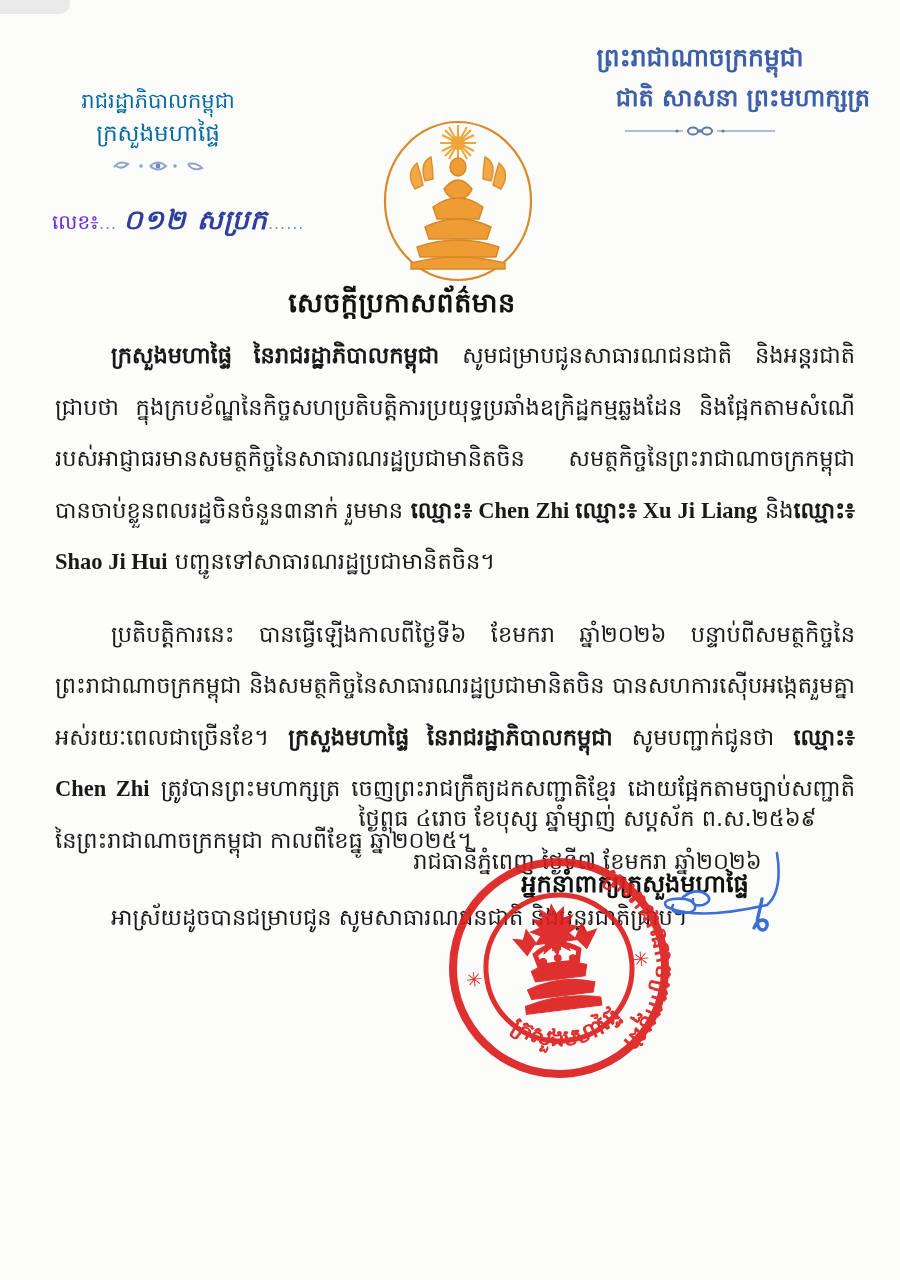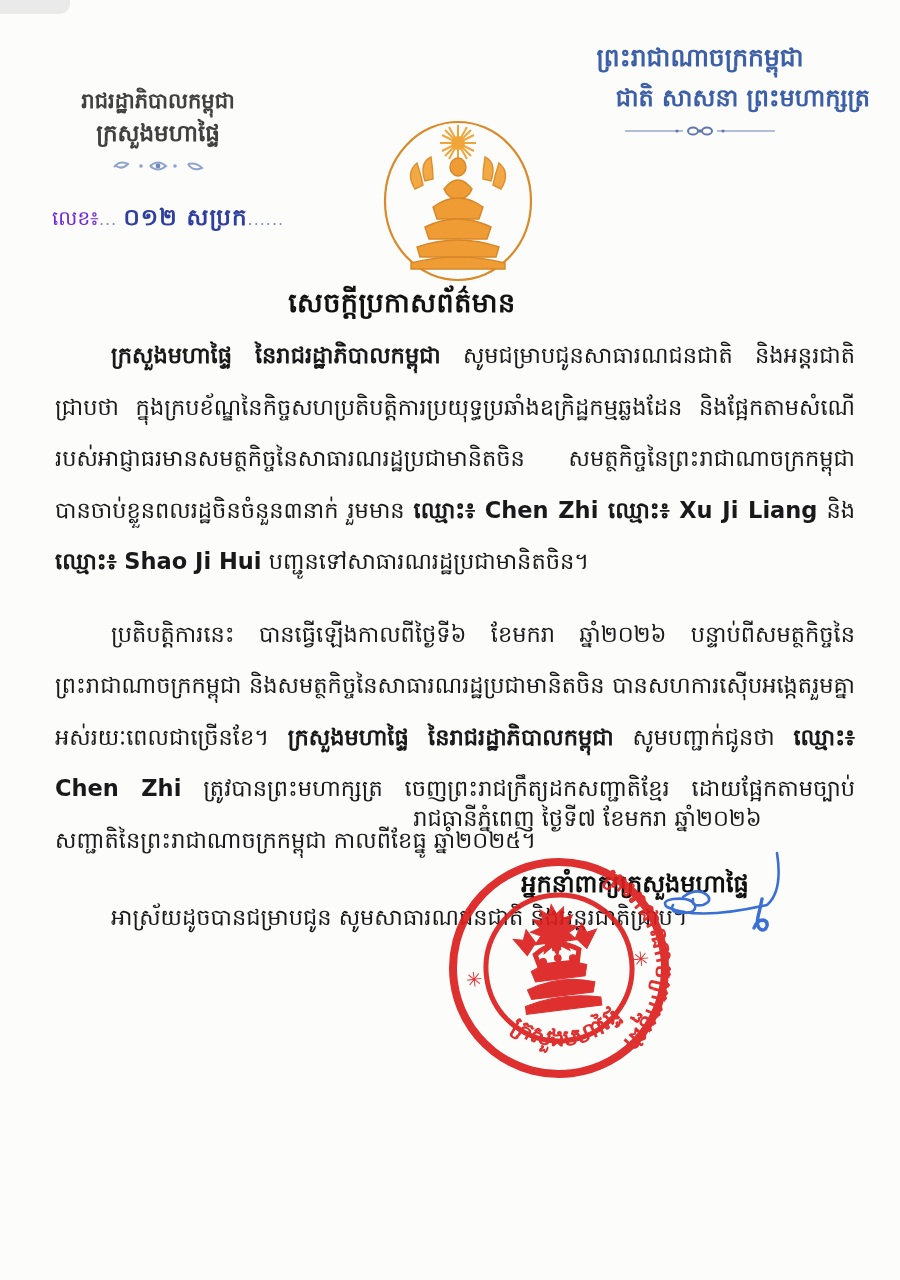--- a/index.html
+++ b/index.html
@@ -6,46 +6,46 @@
   .page{
     position:relative; width:900px; height:1280px;
     background:#fcfcfa; overflow:hidden;
     font-family:"DejaVu Sans", sans-serif;
     color:#1b1b1d;
   }
   .scan-smudge{position:absolute; left:0; top:0; width:70px; height:14px;
     background:#e3e3e3; border-radius:0 0 10px 0; opacity:.7;}
   
   .hdr-left{position:absolute; left:48px; top:86px; width:220px; text-align:center;
-    color:#404040; font-weight:bold;}
+    color:#0369a1; font-weight:normal;}
   .hdr-left .l1{font-size:21px; line-height:30px;}
   .hdr-left .l2{font-size:23px; line-height:34px;}
   .hdr-left .orn{margin-top:8px;}
   .hdr-right{position:absolute; left:530px; top:38px; width:340px; text-align:center;
     color:#3c5fa7; font-weight:bold;}
   .hdr-right .l1{font-size:25px; line-height:40px;}
   .hdr-right .l2{font-size:24px; line-height:40px;text-align:right;}
   .hdr-right .orn{margin-top:4px;}
   .doc-number{position:absolute; left:52px; top:203px; font-size:20px;
     color:#5a74b0; white-space:nowrap;}
   .doc-number .label{color:#6d28d9;}
   .doc-number .dots{color:#7d8fbd; letter-spacing:1px; font-size:16px;}
-  .doc-number .hand{font-family:"DejaVu Serif", serif; 
-    color:#2f3f9f; font-size:23px; font-weight:bold; letter-spacing:1px;}
+  .doc-number .hand{font-family:"DejaVu Serif", serif; font-style:italic;
+    color:#2f3f9f; font-size:27px; font-weight:bold; letter-spacing:1px;}
   
   .crest{position:absolute; left:381px; top:115px; width:154px; height:168px;}
   
   .title{position:absolute; left:0; top:286px; width:804px; text-align:center;
     font-size:27px; font-weight:bold; color:#121212; letter-spacing:.5px;}
   .content{position:absolute; left:55px; top:330px; width:800px;
     font-size:22.5px; line-height:51.5px; text-align:justify; color:#19191b;}
   .content p{margin:0; text-indent:56px;}
   .content p.p2{margin-top:21px;}
   .content p.p3{margin-top:26px; text-align:left;}
-  .b{font-weight:bold;}
+  .b{font-weight:bold;font-family:Liberation Serif, serif;}
   .penmark{display:inline-block; vertical-align:-14px; margin-left:2px;}
   
   .date-block{position:absolute; left:300px; top:797px; width:575px; text-align:center;
     font-size:22.5px; line-height:43px; color:#1a1a1c;}
   .spokesperson{position:absolute; left:455px; top:869px; width:360px; text-align:center;
     font-size:24px; font-weight:bold; color:#101010; z-index:1;}
   .stamp{position:absolute; left:443px; top:852px; width:232px; height:232px;
     z-index:2; transform:rotate(-7deg); opacity:.92;}
   .signature{position:absolute; left:655px; top:845px; width:130px; height:120px; z-index:3;}
   .orn svg{display:inline-block;}
@@ -137,20 +137,21 @@
     <p class="p1"><span class="b">ក្រសួងមហាផ្ទៃ នៃរាជរដ្ឋាភិបាលកម្ពុជា</span><span> សូមជម្រាបជូនសាធារណជនជាតិ និងអន្តរជាតិ ជ្រាបថា ក្នុងក្របខ័ណ្ឌនៃកិច្ចសហប្រតិបត្តិការប្រយុទ្ធប្រឆាំងឧក្រិដ្ឋកម្មឆ្លងដែន និងផ្អែកតាមសំណើរបស់អាជ្ញាធរមានសមត្ថកិច្ចនៃសាធារណរដ្ឋប្រជាមានិតចិន សមត្ថកិច្ចនៃព្រះរាជាណាចក្រកម្ពុជា បានចាប់ខ្លួនពលរដ្ឋចិនចំនួន៣នាក់ រួមមាន </span><span class="b">ឈ្មោះ៖ Chen Zhi ឈ្មោះ៖ Xu Ji Liang</span><span> និង</span><span class="b">ឈ្មោះ៖ Shao Ji Hui</span><span> បញ្ជូនទៅសាធារណរដ្ឋប្រជាមានិតចិន។</span></p>
 
     <p class="p2"><span>ប្រតិបត្តិការនេះ បានធ្វើឡើងកាលពីថ្ងៃទី៦ ខែមករា ឆ្នាំ២០២៦ បន្ទាប់ពីសមត្ថកិច្ចនៃព្រះរាជាណាចក្រកម្ពុជា និងសមត្ថកិច្ចនៃសាធារណរដ្ឋប្រជាមានិតចិន បានសហការស៊ើបអង្កេតរួមគ្នាអស់រយៈពេលជាច្រើនខែ។ </span><span class="b">ក្រសួងមហាផ្ទៃ នៃរាជរដ្ឋាភិបាលកម្ពុជា</span><span> សូមបញ្ជាក់ជូនថា </span><span class="b">ឈ្មោះ៖ Chen Zhi</span><span> ត្រូវបានព្រះមហាក្សត្រ ចេញព្រះរាជក្រឹត្យដកសញ្ជាតិខ្មែរ ដោយផ្អែកតាមច្បាប់សញ្ជាតិនៃព្រះរាជាណាចក្រកម្ពុជា កាលពីខែធ្នូ ឆ្នាំ២០២៥។</span></p>
 
     <p class="p3"><span>អាស្រ័យដូចបានជម្រាបជូន សូមសាធារណជនជាតិ និងអន្តរជាតិជ្រាប។</span><span class="penmark"><svg width="26" height="42" viewBox="0 0 26 42">
             <path d="M16 2 q-2 10 -4 18 q-2 9 2 12 q5 3 7 -3 q1 -5 -4 -6 q-6 0 -9 8" fill="none" stroke="#3a6fd6" stroke-width="3.4" stroke-linecap="round"></path>
           </svg></span></p>
   </div>
 
   <div class="date-block">
+    <div>ថ្ងៃពុធ ៤រោច ខែបុស្ស ឆ្នាំម្សាញ់ សប្តស័ក ព.ស.២៥៦៩</div>
     <div>រាជធានីភ្នំពេញ ថ្ងៃទី៧ ខែមករា ឆ្នាំ២០២៦</div>
   </div>
 
   <div class="spokesperson">អ្នកនាំពាក្យក្រសួងមហាផ្ទៃ</div>
 
   <div class="stamp">
     <svg width="232" height="232" viewBox="0 0 232 232">
       <defs>
         <path id="arcTop" d="M116 213 A 97 97 0 0 1 116 19" transform="rotate(180 116 116)"></path>
         <path id="arcBot" d="M38 116 A 78 78 0 0 0 194 116"></path>

